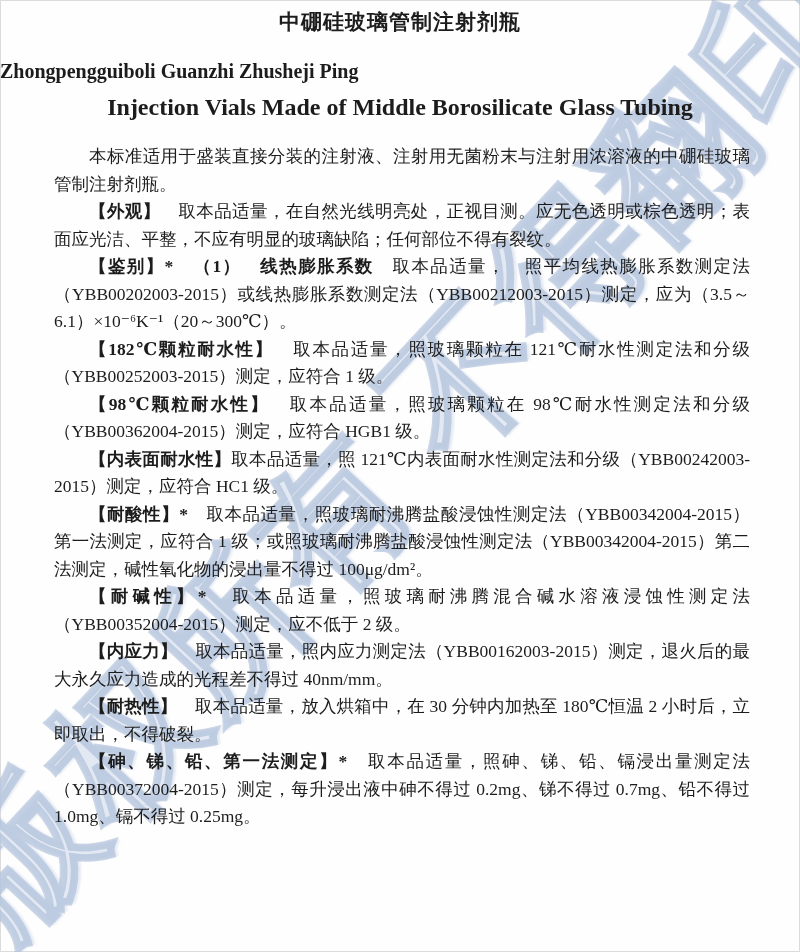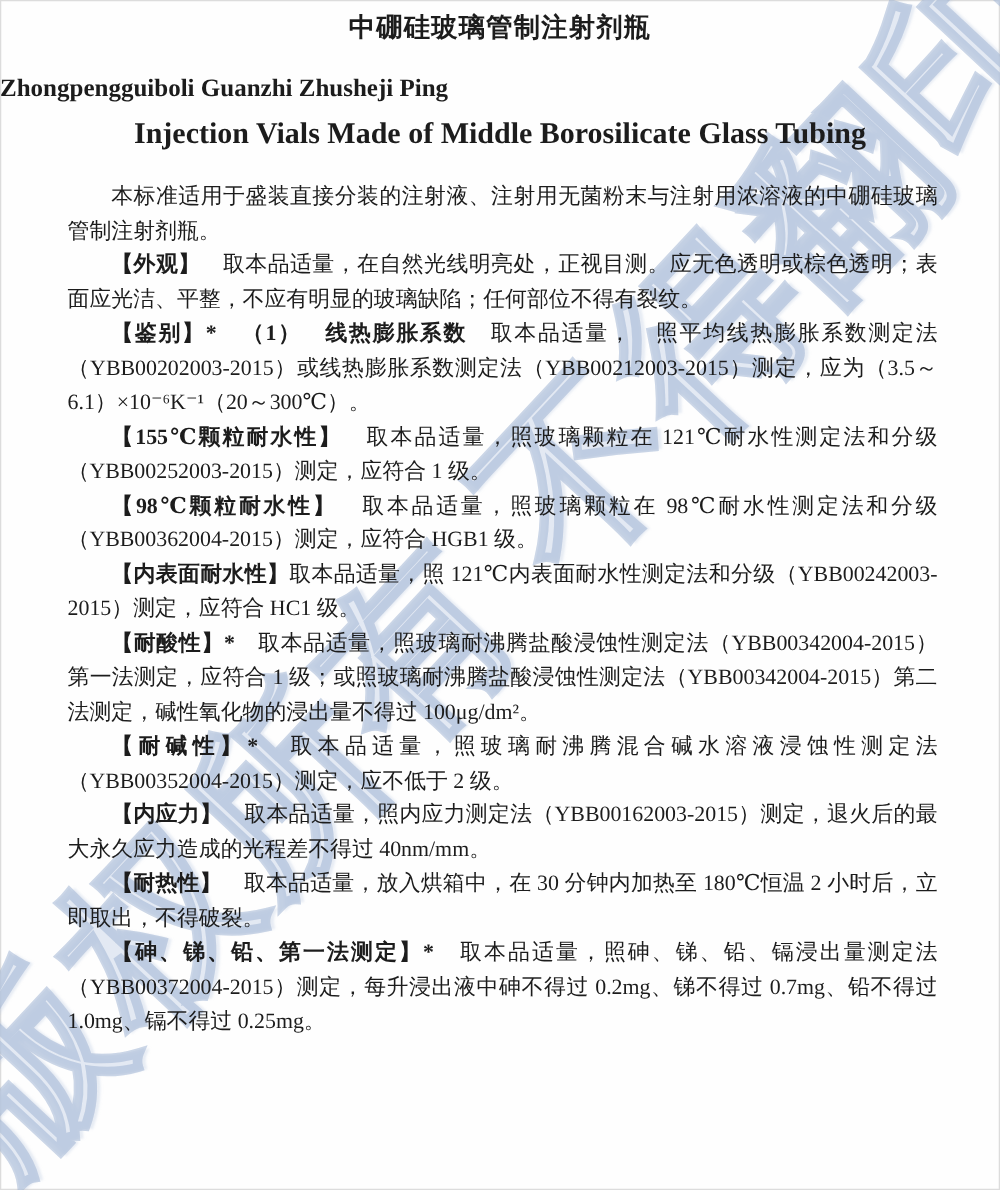--- a/index.html
+++ b/index.html
@@ -95,21 +95,21 @@
 
     <div class="body-text">
 
       <p><span class="lbl"></span><span>本标准适用于盛装直接分装的注射液、注射用无菌粉末与注射用浓溶液的中硼硅玻璃管制注射剂瓶。</span></p>
 
       <p><span class="lbl">【外观】</span><span>　取本品适量，在自然光线明亮处，正视目测。应无色透明或棕色透明；表面应光洁、平整，不应有明显的玻璃缺陷；任何部位不得有裂纹。</span></p>
 
       <p><span class="lbl">【鉴别】*　（1）　线热膨胀系数</span><span>　取本品适量，　照平均线热膨胀系数测定法（YBB00202003-2015）或线热膨胀系数测定法（YBB00212003-2015）测定，应为（3.5～6.1）×10⁻⁶K⁻¹（20～300℃）。</span></p>
 
 
-      <p><span class="lbl">【155℃颗粒耐水性】</span><span>　取本品适量，照玻璃颗粒在 121℃耐水性测定法和分级（YBB00252003-2015）测定，应符合 1 级。</span></p>
+      <p><span class="lbl">【182℃颗粒耐水性】</span><span>　取本品适量，照玻璃颗粒在 121℃耐水性测定法和分级（YBB00252003-2015）测定，应符合 1 级。</span></p>
 
       <p><span class="lbl">【98℃颗粒耐水性】</span><span>　取本品适量，照玻璃颗粒在 98℃耐水性测定法和分级（YBB00362004-2015）测定，应符合 HGB1 级。</span></p>
 
       <p><span class="lbl">【内表面耐水性】</span><span>取本品适量，照 121℃内表面耐水性测定法和分级（YBB00242003-2015）测定，应符合 HC1 级。</span></p>
 
       <p><span class="lbl">【耐酸性】*</span><span>　取本品适量，照玻璃耐沸腾盐酸浸蚀性测定法（YBB00342004-2015）第一法测定，应符合 1 级；或照玻璃耐沸腾盐酸浸蚀性测定法（YBB00342004-2015）第二法测定，碱性氧化物的浸出量不得过 100μg/dm²。</span></p>
 
       <p><span class="lbl">【耐碱性】*</span><span>　取本品适量，照玻璃耐沸腾混合碱水溶液浸蚀性测定法（YBB00352004-2015）测定，应不低于 2 级。</span></p>
 
       <p><span class="lbl">【内应力】</span><span>　取本品适量，照内应力测定法（YBB00162003-2015）测定，退火后的最大永久应力造成的光程差不得过 40nm/mm。</span></p>

